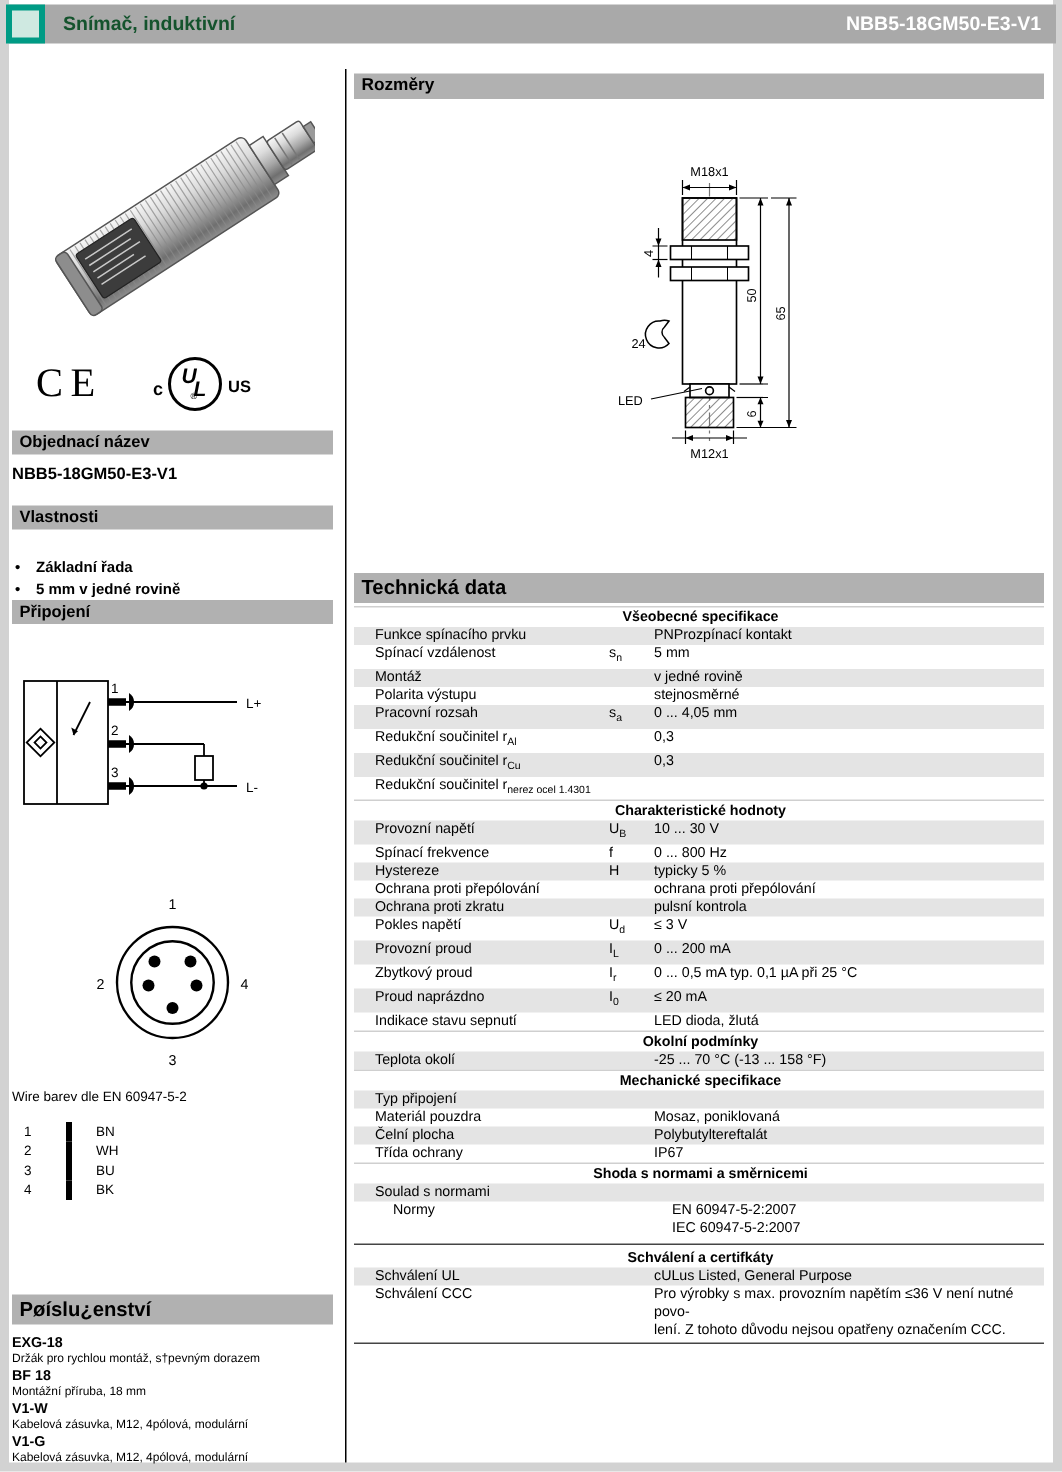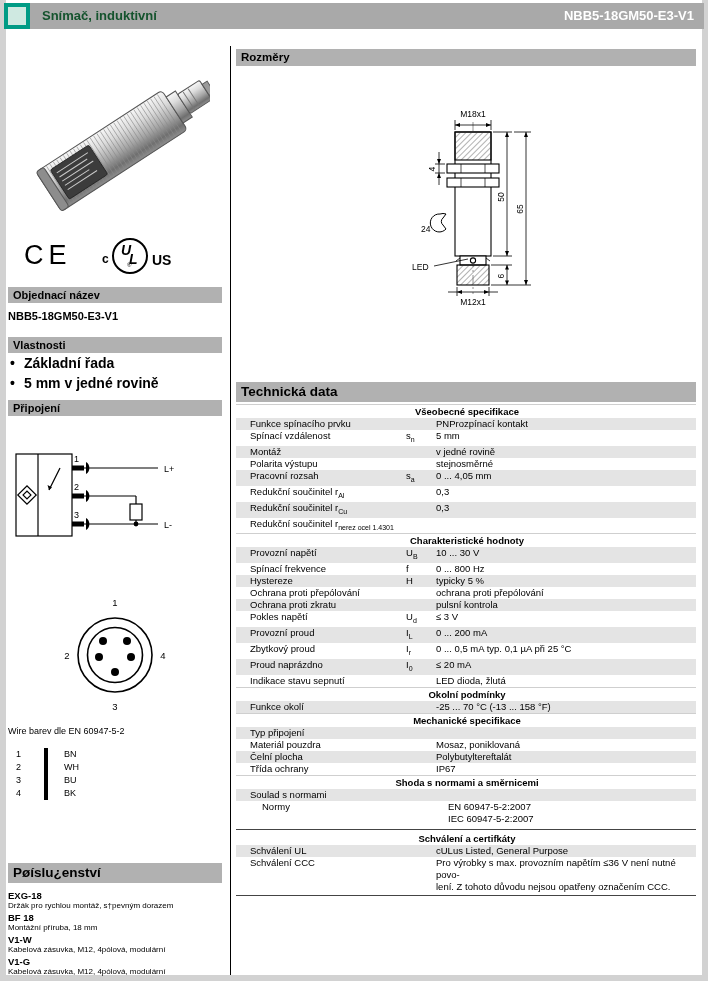--- a/index.html
+++ b/index.html
@@ -16,32 +16,32 @@
   .topbar .t-title{position:absolute;left:38px;top:5px;font-size:13px;font-weight:bold;color:#14532d;}
   .topbar .t-code{position:absolute;right:10px;top:5px;font-size:13px;font-weight:bold;color:#fff;}
   
   .bar{position:absolute;left:8px;width:214px;height:16px;background:#b1b1b1;
        font-size:11px;font-weight:bold;line-height:16px;padding-left:5px;box-sizing:border-box;}
   .bar.big{height:20px;font-size:13.5px;line-height:20px;}
   .rbar{position:absolute;left:236px;width:460px;background:#b1b1b1;font-weight:bold;
         padding-left:5px;box-sizing:border-box;}
   
   .order-code{position:absolute;left:8px;top:310px;font-size:11px;font-weight:bold;}
-  .features{position:absolute;left:8px;top:355px;font-size:14px;font-weight:bold;}
+  .features{position:absolute;left:8px;top:373px;font-size:10px;font-weight:bold;}
   .features div{margin-bottom:4px;}
   .features .blt{display:inline-block;width:14px;padding-left:2px;}
   .marks{position:absolute;left:24px;top:236px;width:180px;height:40px;}
-  .ce{position:absolute;left:0;top:4px;font-size:27px;letter-spacing:5px;font-weight:400;}
+  .ce{position:absolute;left:0;top:4px;font-size:27px;letter-spacing:5px;font-weight:400;font-family:Liberation Serif, serif;}
   .ulwrap{position:absolute;left:78px;top:2px;width:90px;height:38px;}
   .ul-c{position:absolute;left:0;top:14px;font-size:12px;font-weight:bold;}
   .ul-circle{position:absolute;left:10px;top:0;width:32px;height:32px;border:2.5px solid #000;border-radius:50%;}
   .ul-u{position:absolute;left:7px;top:2px;font-size:14px;font-weight:bold;font-style:italic;}
   .ul-l{position:absolute;left:15px;top:11px;font-size:14px;font-weight:bold;font-style:italic;}
   .ul-r{position:absolute;left:13px;top:22px;font-size:6px;}
-  .ul-us{position:absolute;left:50px;top:14px;font-size:14px;font-weight:bold;}
+  .ul-us{position:absolute;left:50px;top:14px;font-size:11px;font-weight:bold;}
   .wirecap{position:absolute;left:8px;top:726px;font-size:9px;}
   .wiretab{position:absolute;left:16px;top:748px;font-size:9px;}
   .wiretab .wrow{display:flex;height:13px;line-height:13px;}
   .wiretab .wnum{width:28px;}
   .wiretab .wcol{border-left:4px solid #000000;padding-left:16px;}
   .acc{position:absolute;left:8px;top:888px;width:214px;}
   .acc .aname{font-size:9.5px;font-weight:bold;margin-top:2px;}
   .acc .adesc{font-size:8px;margin-bottom:2px;}
   
   .divider{position:absolute;left:230px;top:46px;width:1px;height:929px;background:#000;}
@@ -424,21 +424,21 @@
       <span class="tt-sym">I<sub>0</sub></span>
       <span class="tt-val">≤ 20 mA</span>
     </div>
     <div class="tt-row">
       <span class="tt-label">Indikace stavu sepnutí</span>
       <span class="tt-sym"></span>
       <span class="tt-val">LED dioda, žlutá</span>
     </div>
     <div class="tt-sec">Okolní podmínky</div>
     <div class="tt-row odd">
-      <span class="tt-label">Funkce okolí</span>
+      <span class="tt-label">Teplota okolí</span>
       <span class="tt-sym"></span>
       <span class="tt-val">-25 ... 70 °C (-13 ... 158 °F)</span>
     </div>
     <div class="tt-sec">Mechanické specifikace</div>
     <div class="tt-row odd">
       <span class="tt-label">Typ připojení</span>
       <span class="tt-sym"></span>
     </div>
     <div class="tt-row">
       <span class="tt-label">Materiál pouzdra</span>

